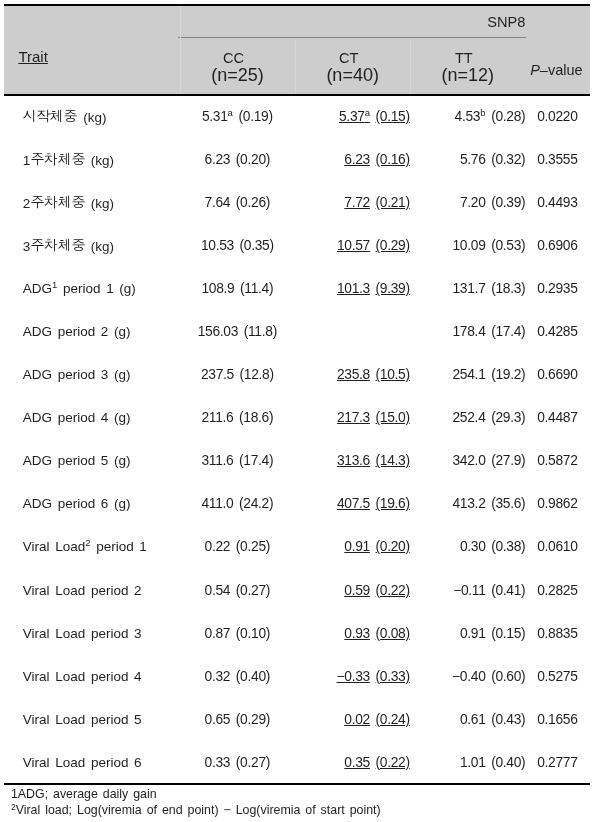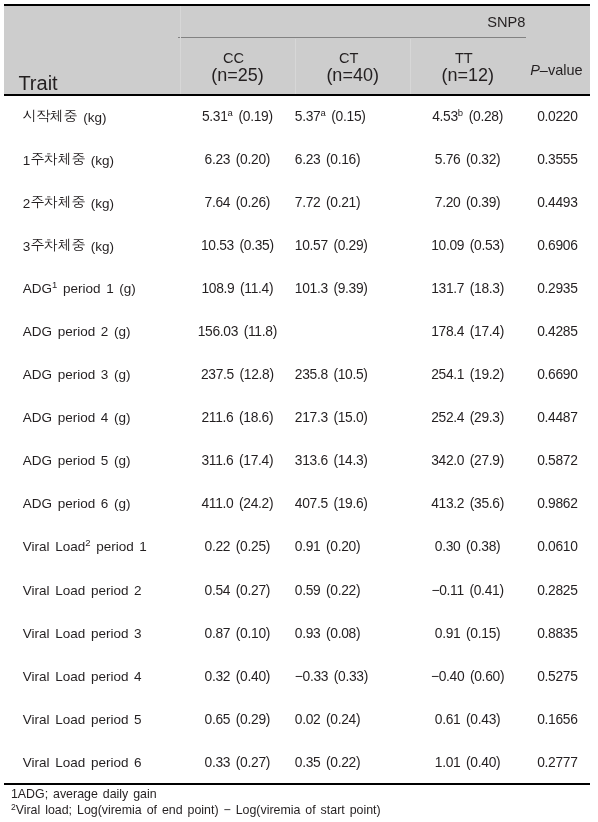--- a/index.html
+++ b/index.html
@@ -16,40 +16,40 @@
   .rule-bot{top:778.5px;height:2px;}
   .rule-sub{position:absolute;left:-1.5px;top:30.9px;width:348px;height:1.4px;background:#828282;}
 
   .hdr{position:absolute;left:0;top:2px;width:585.5px;height:87.5px;background:#cdcdcd;}
   .vrule{position:absolute;top:0;width:1.2px;background:#d7d7d7;}
   .v1{left:175.2px;height:87.5px;background:#d7d7d7;}
   .v2{left:290.2px;top:32.5px;height:55px;background:#d7d7d7;}
   .v3{left:405.2px;top:32.5px;height:55px;background:#d7d7d7;}
 
   .hdr-trait{position:absolute;left:0;top:0;width:175.5px;height:87.5px;}
-  .hdr-trait span{position:absolute;left:14px;top:68px;font-size:20px;line-height:18px;}
+  .hdr-trait span{position:absolute;left:14px;top:42px;font-size:15px;line-height:18px;text-decoration:underline;}
 
   .hdr-right{position:absolute;left:175.5px;top:0;width:345.5px;height:87.5px;}
   .hdr-grp{position:absolute;left:0;top:8.5px;width:345.5px;height:16px;text-align:right;font-size:14.6px;line-height:14px;}
   .hdr-geno{position:absolute;left:0;top:34px;width:345.5px;height:53.5px;display:flex;}
   .geno{flex:1 1 0;position:relative;}
   .geno .g1{position:absolute;left:0;right:8px;top:10.5px;text-align:center;font-size:14.6px;line-height:14px;}
   .geno .g2{position:absolute;left:0;right:0;top:28.3px;text-align:center;font-size:18px;line-height:14px;}
 
   .hdr-p{position:absolute;left:520px;top:0;width:64px;height:109px;}
   .pv{position:absolute;left:0;right:0;top:55px;text-align:center;font-size:14.5px;line-height:18px;white-space:nowrap;}
   .pv i{font-style:italic;}
 
   #body{position:absolute;left:0;top:91.0px;width:585px;}
   .row{position:relative;height:43.05px;}
   .c{position:absolute;top:0;height:43.05px;display:flex;align-items:center;}
   .c-trait{left:0;width:175.5px;padding-left:18.4px;box-sizing:border-box;font-size:13.5px;word-spacing:1.9px;}
   .c-cc{left:175.5px;width:114.9px;justify-content:center;}
-  .c-ct{left:290.4px;width:115px;justify-content:flex-start;}
-  .c-tt{left:405.4px;width:115.6px;justify-content:center;}
+  .c-ct{left:290.4px;width:115px;justify-content:flex-end;text-decoration:underline;}
+  .c-tt{left:405.4px;width:115.6px;justify-content:flex-end;}
   .c-p {left:521px;width:64px;justify-content:center;}
   .num{font-size:13.8px;letter-spacing:-0.3px;white-space:nowrap;}
   .gap{display:inline-block;width:5.6px;}
   sup{font-size:9.5px;vertical-align:baseline;position:relative;top:-5.2px;letter-spacing:0;}
   .kchar{display:inline-block;position:relative;height:1em;vertical-align:baseline;overflow:visible;}
   .kchar svg{display:block;overflow:visible;}
 
   #notes{position:absolute;left:6.5px;top:783.1px;width:590px;}
   .note{font-size:12.4px;line-height:15.6px;white-space:nowrap;word-spacing:1.5px;letter-spacing:0.0px;}
   .note sup{font-size:8.6px;top:-3.8px;}

